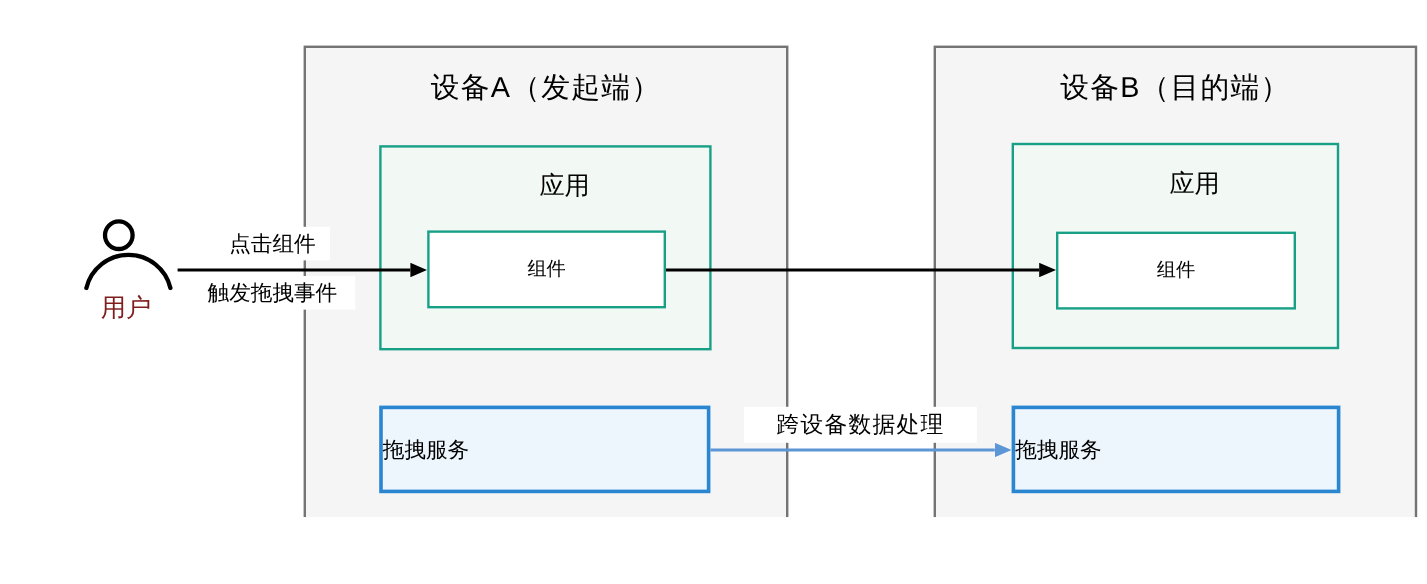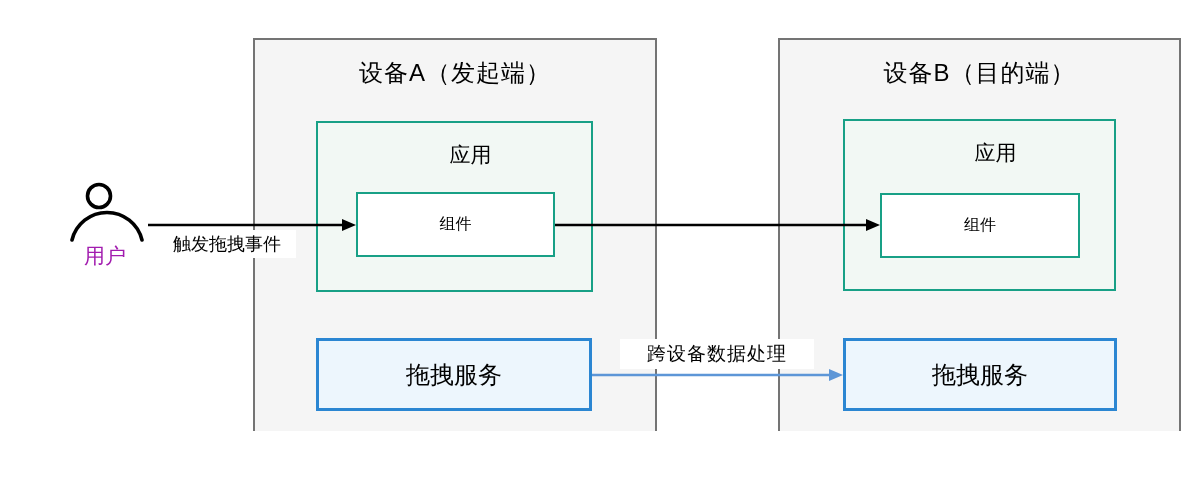--- a/index.html
+++ b/index.html
@@ -12,30 +12,30 @@
           font-size:24px;letter-spacing:1px;color:#000;}
 
   .app-box{position:absolute;background:#f2f8f4;border:2px solid #18a086;}
   .app-label{position:absolute;left:0;right:0;top:18px;text-align:center;
           font-size:21px;color:#000;padding-left:32px;}
 
   .component-box{position:absolute;background:#ffffff;border:2px solid #18a086;
           display:flex;align-items:center;justify-content:center;font-size:16px;}
 
   .service-box{position:absolute;background:#edf6fd;border:3px solid #2b86d2;
-          display:flex;align-items:center;justify-content:center;font-size:24px;}
+          display:flex;align-items:center;justify-content:flex-start;font-size:18px;}
 
   .arrow-chip{position:absolute;background:#ffffff;display:flex;
           align-items:center;justify-content:center;font-size:18px;color:#000;
           white-space:nowrap;z-index:3;}
   .chip-wide{font-size:19px;letter-spacing:1px;}
 
   #actor-icon{position:absolute;left:18px;top:168px;z-index:2;}
   #actor-label{position:absolute;left:17px;top:242px;width:80px;text-align:center;
-          font-size:21px;color:#a21caf;z-index:2;}
+          font-size:21px;color:#7f1d1d;z-index:2;}
 
   #arrow-layer{position:absolute;left:0;top:0;width:1189px;height:487px;
           z-index:4;pointer-events:none;}
 </style>
 </head>
 <body>
 
 <div id="canvas">
 
   <div class="device" style="left:205px;">
@@ -69,20 +69,21 @@
   <div class="service-box" style="left:795px;top:338px;width:268px;height:67px;">
     <span>拖拽服务</span>
   </div>
 
   <svg id="actor-icon" width="80" height="74" viewBox="0 0 80 74" aria-hidden="true">
     <circle cx="33" cy="28" r="11.5" fill="none" stroke="#000000" stroke-width="3.6"></circle>
     <path d="M 6 72 A 36 36 0 0 1 76 72" fill="none" stroke="#000000" stroke-width="3.6" stroke-linecap="round"></path>
   </svg>
   <div id="actor-label">用户</div>
 
+  <div class="arrow-chip" style="left:131px;top:189px;width:96px;height:28px;">点击组件</div>
   <div class="arrow-chip" style="left:110px;top:230px;width:138px;height:28px;font-family:Liberation Serif, serif;">触发拖拽事件</div>
   <div class="arrow-chip chip-wide" style="left:572px;top:339px;width:194px;height:30px;font-family:Liberation Serif, serif;">跨设备数据处理</div>
 
   <svg id="arrow-layer" aria-hidden="true">
     <defs>
       <marker id="head-black" markerUnits="userSpaceOnUse" markerWidth="14" markerHeight="12" refX="0" refY="6" orient="auto">
         <path d="M0,0 L14,6 L0,12 Z" fill="#000000"></path>
       </marker>
       <marker id="head-blue" markerUnits="userSpaceOnUse" markerWidth="14" markerHeight="12" refX="0" refY="6" orient="auto">
         <path d="M0,0 L14,6 L0,12 Z" fill="#5d96d7"></path>

